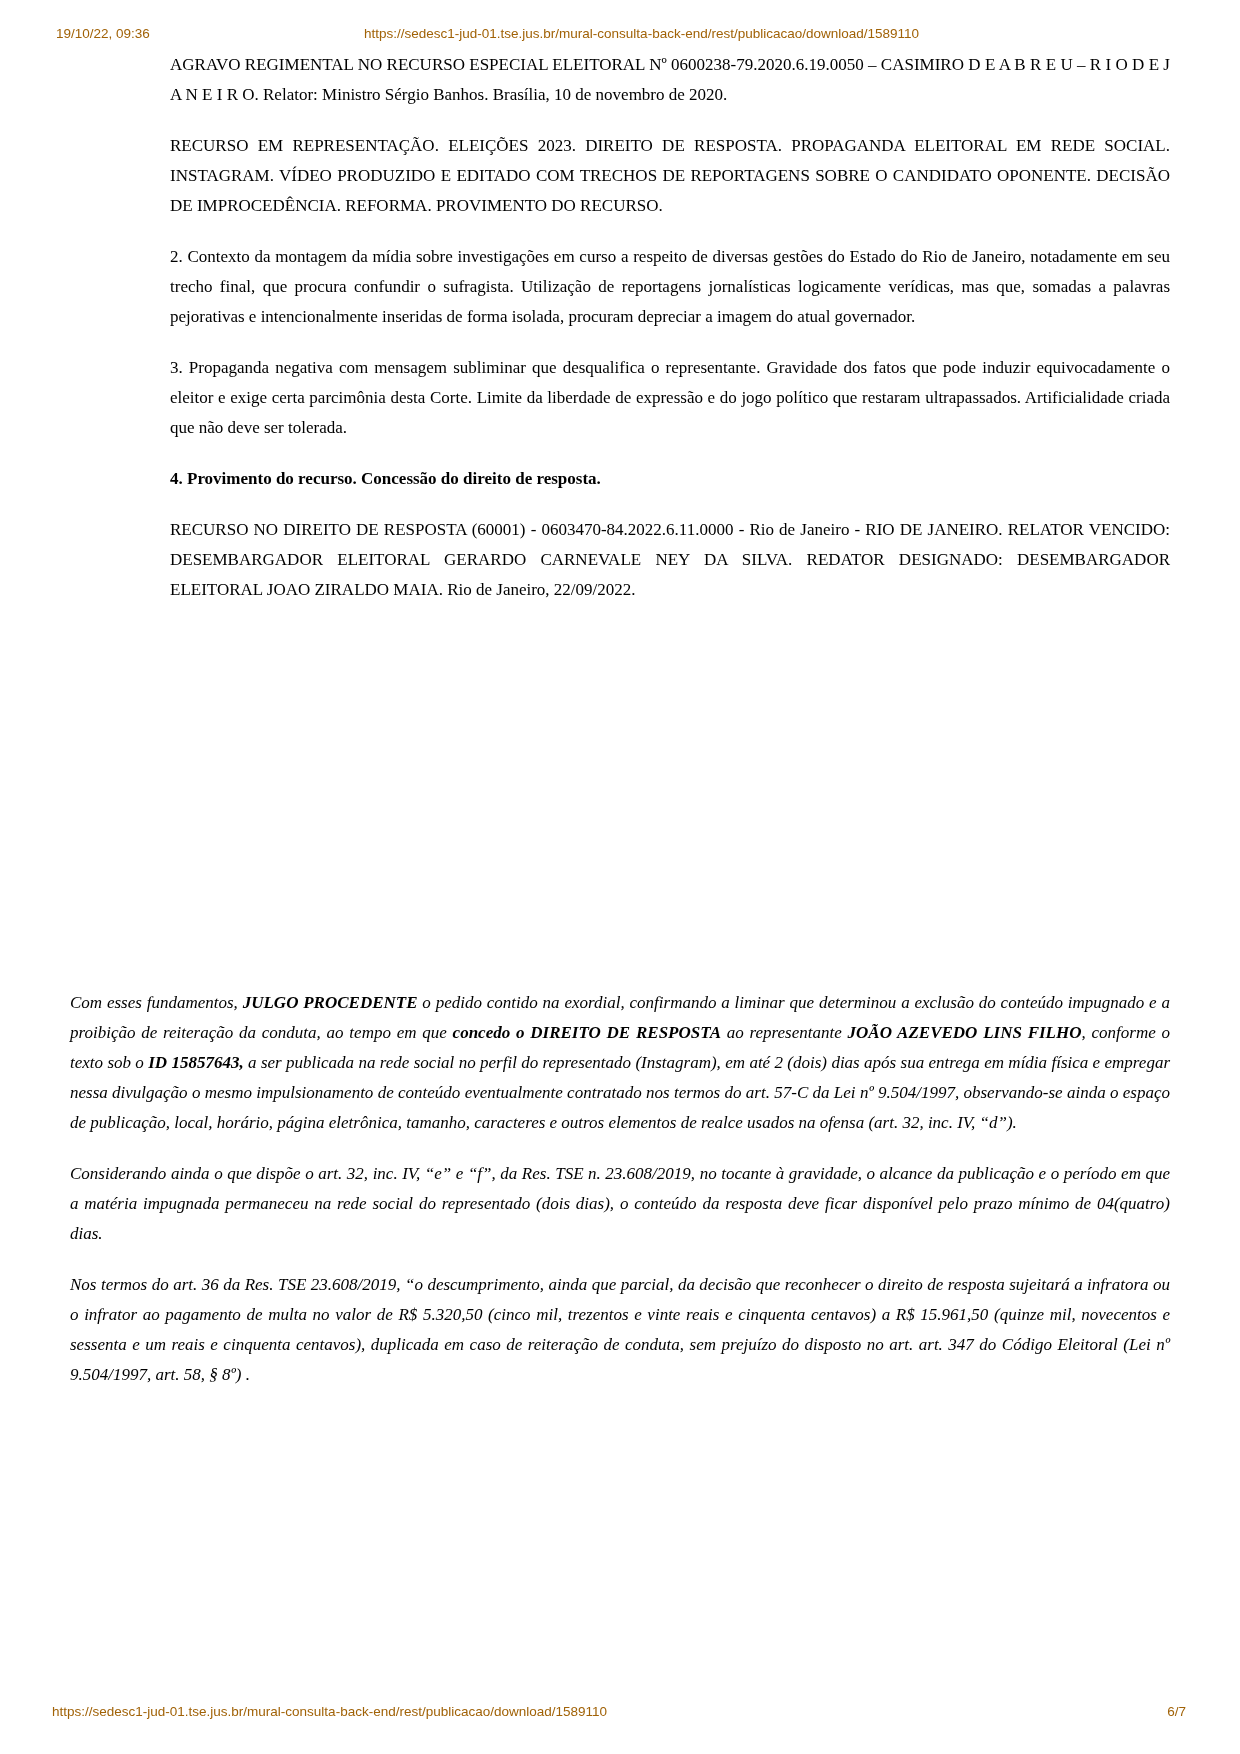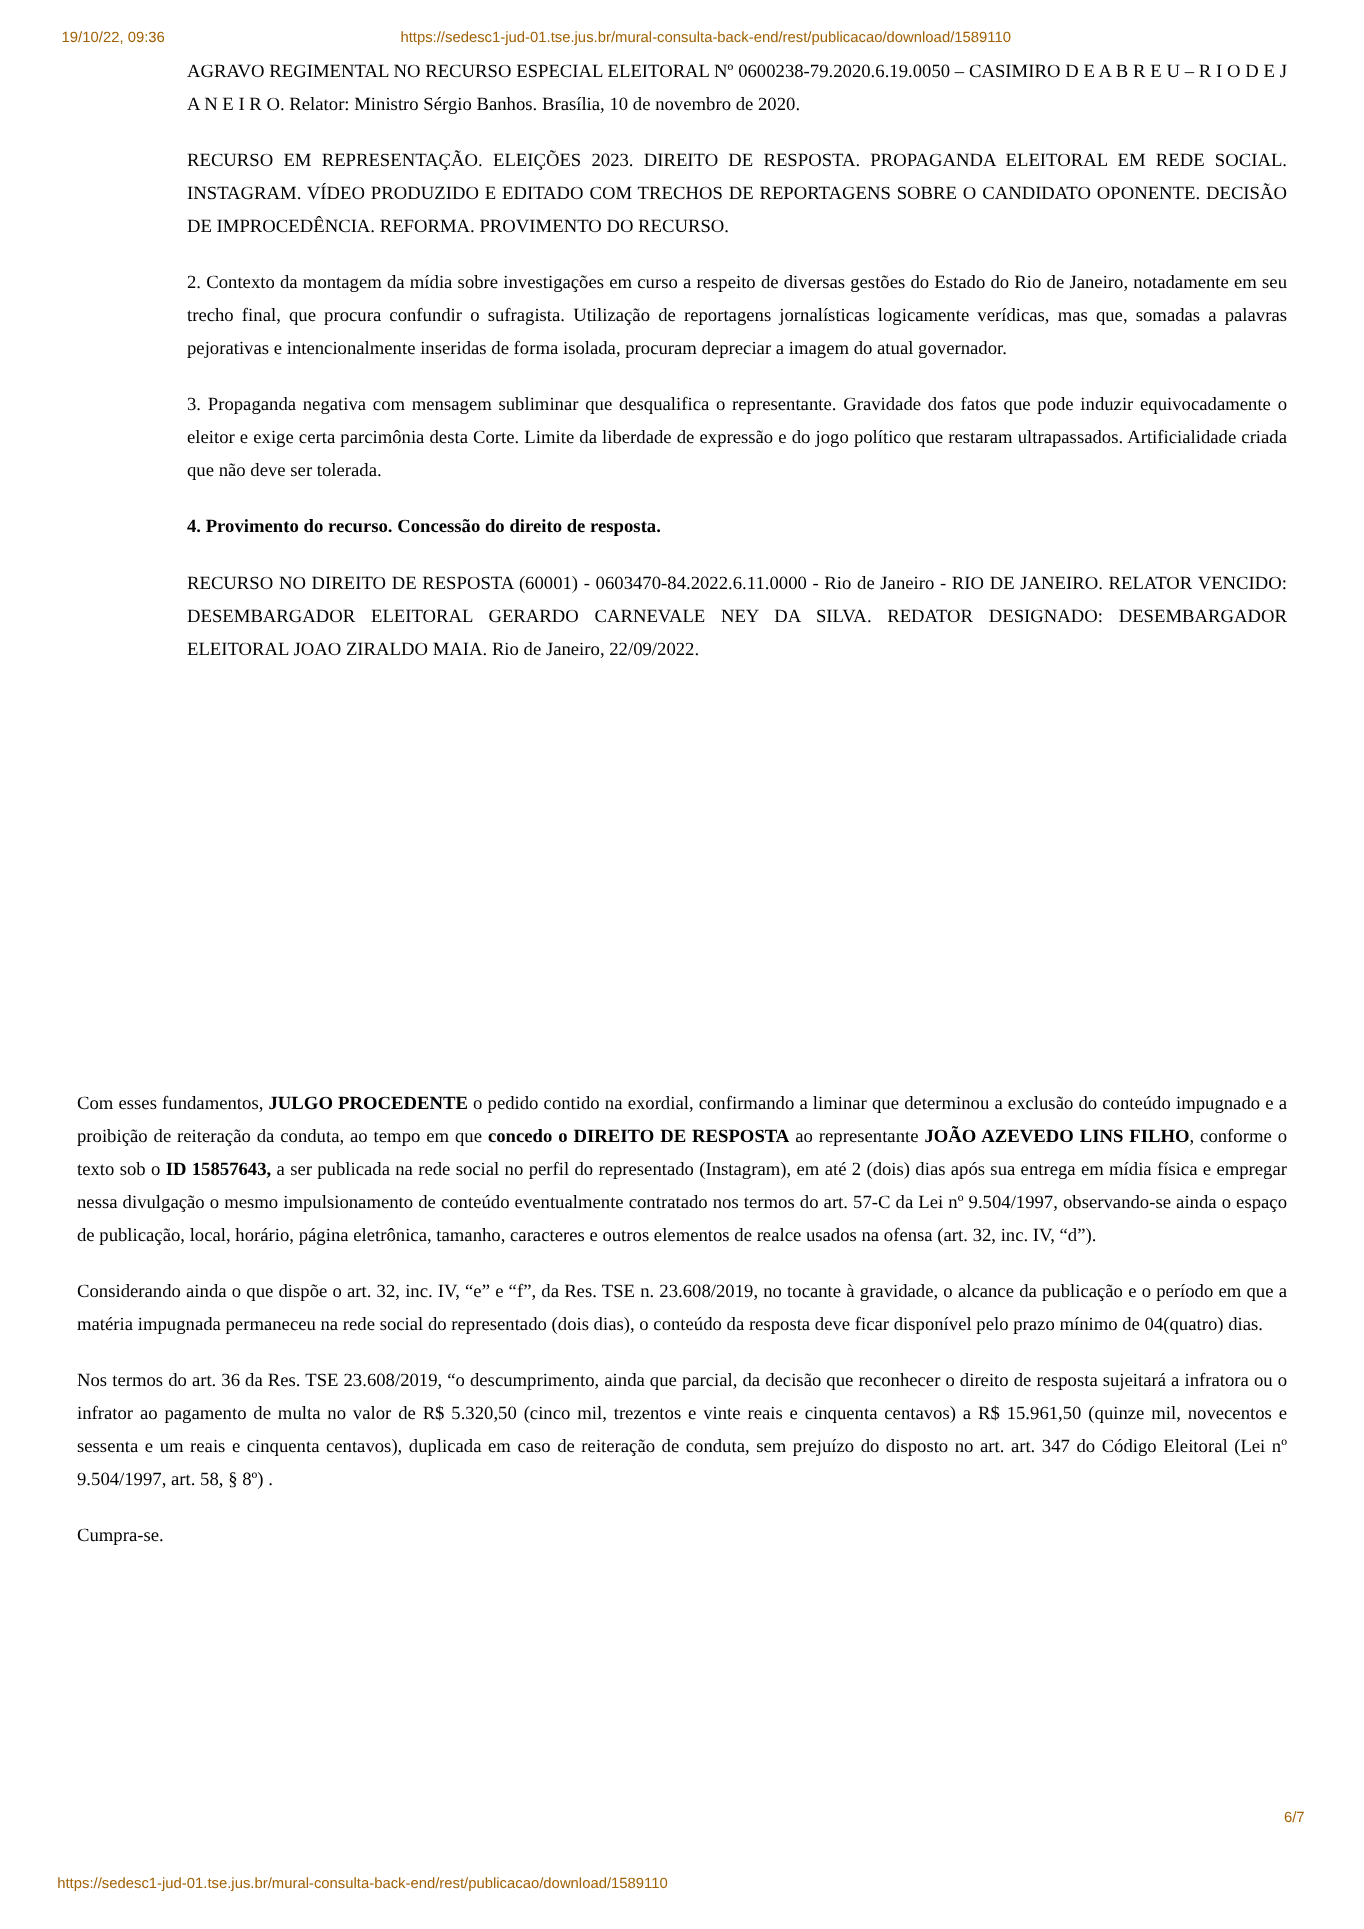--- a/index.html
+++ b/index.html
@@ -14,29 +14,29 @@
   .print-meta {
     position: absolute;
     font-family: "Liberation Sans", sans-serif;
     font-size: 13.5px;
     color: #a16207;
     white-space: nowrap;
   }
   #hdr-date { top: 26px; left: 56px; }
   #hdr-url  { top: 26px; left: 364px; }
   #ftr-url  { top: 1704px; left: 52px; }
-  #ftr-page { top: 1644px; right: 54px; }
+  #ftr-page { top: 1704px; right: 54px; }
 
   .quote-block {
     position: absolute;
     top: 50px; left: 170px; width: 1000px;
   }
   .main-block {
     position: absolute;
-    top: 988px; left: 70px; width: 1100px;
+    top: 988px; left: 70px; width: 1100px; font-style: italic;
   }
   .quote-block p, .main-block p {
     margin: 0 0 21px 0;
     font-size: 17px;
     line-height: 30px;
     text-align: justify;
   }
   .quote-block p:last-child, .main-block p:last-child { margin-bottom: 0; }
   span.b { font-weight: bold; }
 </style>
@@ -53,18 +53,17 @@
     <p><span class="">2. Contexto da montagem da mídia sobre investigações em curso a respeito de diversas gestões do Estado do Rio de Janeiro, notadamente em seu trecho final, que procura confundir o sufragista. Utilização de reportagens jornalísticas logicamente verídicas, mas que, somadas a palavras pejorativas e intencionalmente inseridas de forma isolada, procuram depreciar a imagem do atual governador.</span></p>
     <p><span class="">3. Propaganda negativa com mensagem subliminar que desqualifica o representante. Gravidade dos fatos que pode induzir equivocadamente o eleitor e exige certa parcimônia desta Corte. Limite da liberdade de expressão e do jogo político que restaram ultrapassados. Artificialidade criada que não deve ser tolerada.</span></p>
     <p><span class="b">4. Provimento do recurso. Concessão do direito de resposta.</span></p>
     <p><span class="">RECURSO NO DIREITO DE RESPOSTA (60001) - 0603470-84.2022.6.11.0000 - Rio de Janeiro - RIO DE JANEIRO. RELATOR VENCIDO: DESEMBARGADOR ELEITORAL GERARDO CARNEVALE NEY DA SILVA. REDATOR DESIGNADO: DESEMBARGADOR ELEITORAL JOAO ZIRALDO MAIA. Rio de Janeiro, 22/09/2022.</span></p>
   </section>
 
 <section class="main-block">
     <p><span class="">Com esses fundamentos, </span><span class="b">JULGO PROCEDENTE</span><span class=""> o pedido contido na exordial, confirmando a liminar que determinou a exclusão do conteúdo impugnado e a proibição de reiteração da conduta, ao tempo em que </span><span class="b">concedo o DIREITO DE RESPOSTA</span><span class=""> ao representante </span><span class="b">JOÃO AZEVEDO LINS FILHO</span><span class="">, conforme o texto sob o </span><span class="b">ID 15857643,</span><span class=""> a ser publicada na rede social no perfil do representado (Instagram), em até 2 (dois) dias após sua entrega em mídia física e empregar nessa divulgação o mesmo impulsionamento de conteúdo eventualmente contratado nos termos do art. 57-C da Lei nº 9.504/1997, observando-se ainda o espaço de publicação, local, horário, página eletrônica, tamanho, caracteres e outros elementos de realce usados na ofensa (art. 32, inc. IV, “d”).</span></p>
     <p><span class="">Considerando ainda o que dispõe o art. 32, inc. IV, “e” e “f”, da Res. TSE n. 23.608/2019, no tocante à gravidade, o alcance da publicação e o período em que a matéria impugnada permaneceu na rede social do representado (dois dias), o conteúdo da resposta deve ficar disponível pelo prazo mínimo de 04(quatro) dias.</span></p>
     <p><span class="">Nos termos do art. 36 da Res. TSE 23.608/2019, “o descumprimento, ainda que parcial, da decisão que reconhecer o direito de resposta sujeitará a infratora ou o infrator ao pagamento de multa no valor de R$ 5.320,50 (cinco mil, trezentos e vinte reais e cinquenta centavos) a R$ 15.961,50 (quinze mil, novecentos e sessenta e um reais e cinquenta centavos), duplicada em caso de reiteração de conduta, sem prejuízo do disposto no art. art. 347 do Código Eleitoral (Lei nº 9.504/1997, art. 58, § 8º) .</span></p>
-    <p><span class="">Cumpra-se.</span></p>
   </section>
 
 <div class="print-meta" id="ftr-url">https://sedesc1-jud-01.tse.jus.br/mural-consulta-back-end/rest/publicacao/download/1589110</div>
 
 <div class="print-meta" id="ftr-page">6/7</div>
 
 </body></html>

